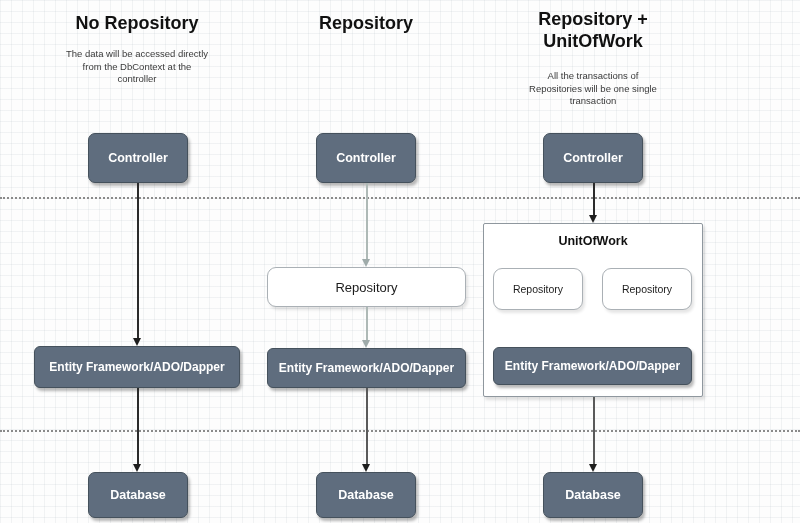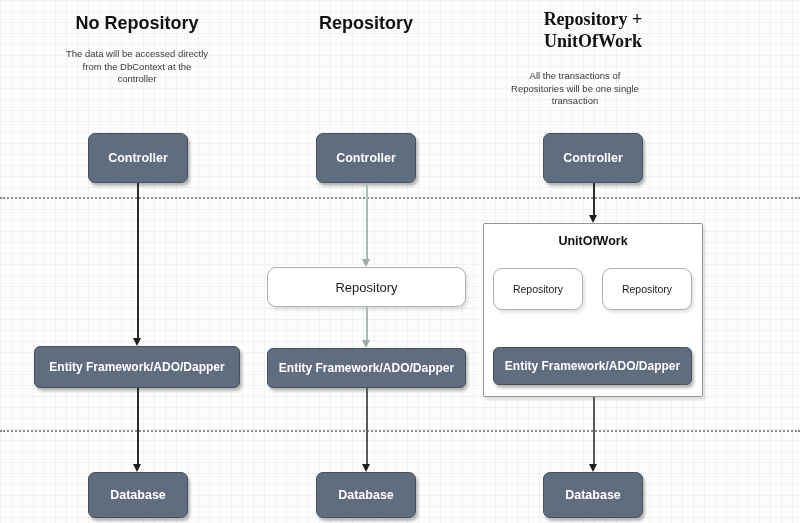--- a/index.html
+++ b/index.html
@@ -121,23 +121,23 @@
     <span>Entity Framework/ADO/Dapper</span>
   </div>
 
   <div class="abs vline mid" style="left:366px;top:388px;height:76px;"></div>
   <div class="abs arrowhead dark" style="left:362px;top:464px;"></div>
 
   <div class="abs node small-label" style="left:316px;top:472px;width:100px;height:46px;font-size:12.5px;">
     <span>Database</span>
   </div>
 
-  <div class="abs col-title" style="left:483px;top:8px;width:220px;font-family:Liberation Serif, serif;">Repository +
+  <div class="abs col-title" style="left:483px;top:8px;width:220px;">Repository +
 UnitOfWork</div>
-  <div class="abs col-subtitle" style="left:480px;top:70px;width:190px;">All the transactions of
+  <div class="abs col-subtitle" style="left:498px;top:70px;width:190px;">All the transactions of
 Repositories will be one single
 transaction</div>
 
   <div class="abs node small-label" style="left:543px;top:133px;width:100px;height:50px;font-size:12.5px;">
     <span>Controller</span>
   </div>
 
   <div class="abs vline dark" style="left:593px;top:183px;height:33px;"></div>
   <div class="abs arrowhead dark" style="left:589px;top:215px;"></div>
 

